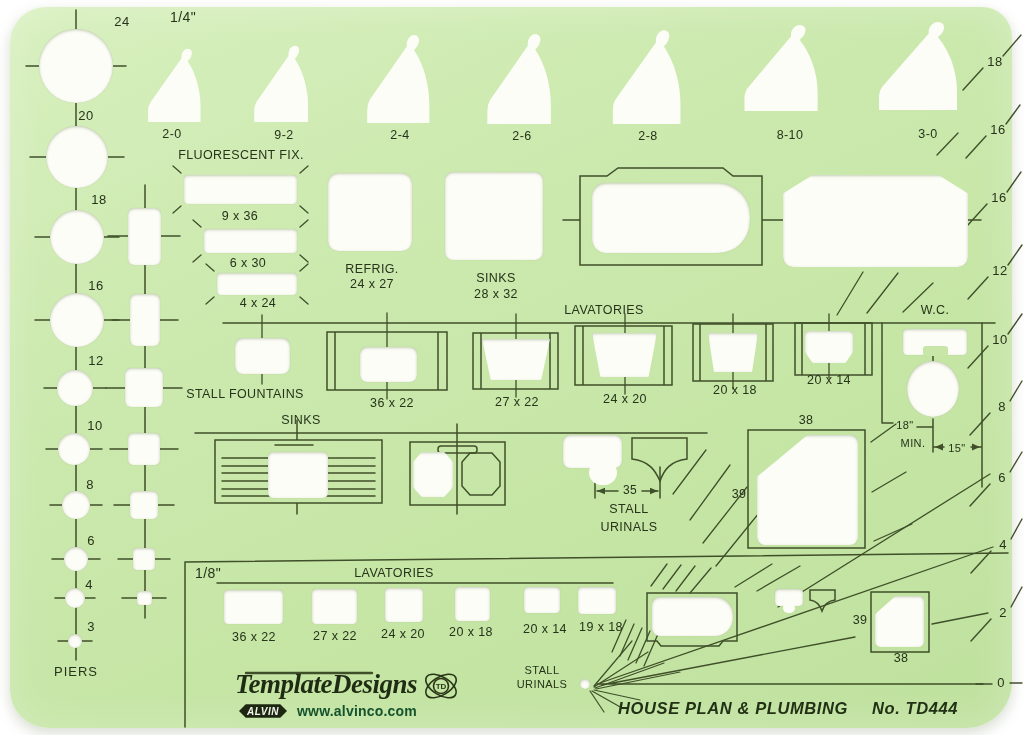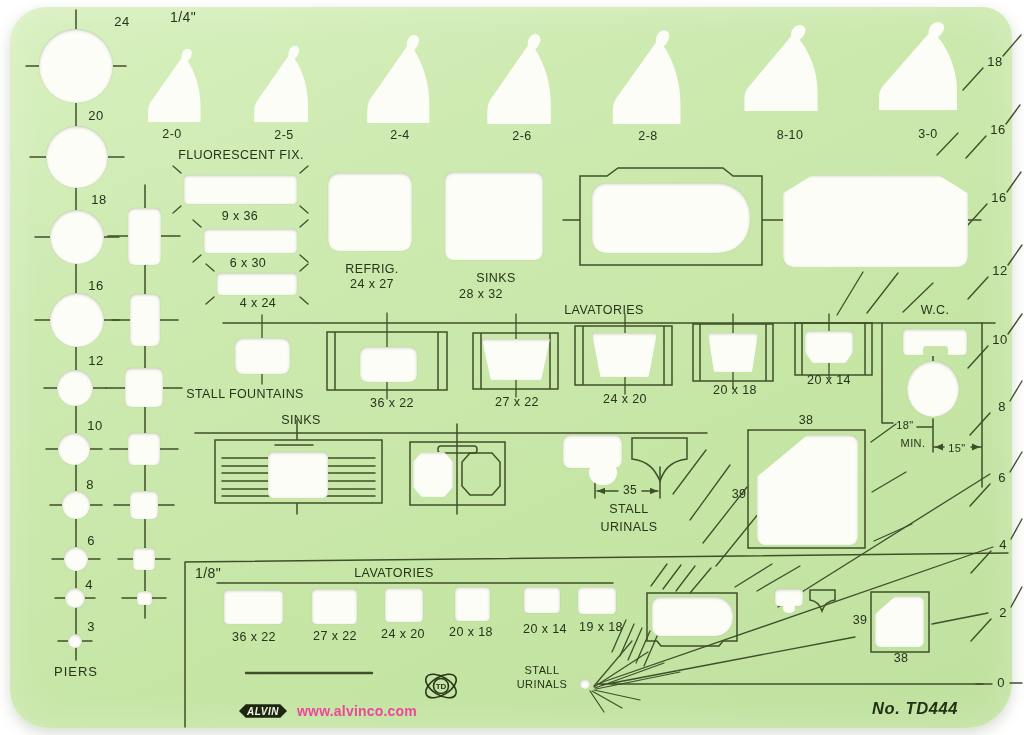--- a/index.html
+++ b/index.html
@@ -15,21 +15,21 @@
   .t{position:absolute;z-index:4;transform:translate(-50%,-50%);
      font-size:12.5px;line-height:1.1;color:#27331a;letter-spacing:.4px;white-space:nowrap;}
   .t11{font-size:11px}.t12{font-size:12px}.t13{font-size:13px}.t14{font-size:14px}
   .brand{font-family:"Liberation Serif",serif;font-style:italic;font-weight:bold;
          font-size:27px;letter-spacing:-.5px;color:#1f2b12;}
   .title-it{font-style:italic;font-weight:bold;font-size:16.5px;letter-spacing:.6px;color:#223016;}
   .alvin{position:absolute;z-index:4;transform:translate(-50%,-50%);width:48px;height:16px;
          background:#1c2610;clip-path:polygon(0 50%,14% 8%,86% 8%,100% 50%,86% 92%,14% 92%);
          display:flex;align-items:center;justify-content:center;}
   .alvin span{color:#f2f6ea;font-size:10px;font-weight:bold;font-style:italic;letter-spacing:.5px;}
-  .site{font-size:14px;font-weight:bold;color:#ec4899;letter-spacing:.2px;}
+  .site{font-size:14px;font-weight:bold;color:#14532d;letter-spacing:.2px;}
 </style>
 </head>
 <body>
 
 <div class="stage">
   <div class="plate"></div>
 
   <svg class="lines" width="1024" height="735" viewBox="0 0 1024 735">
     <defs>
       <path id="fin" d="M8,100 L8,86 Q8,79 11,74 L52,15 C51,6 58,0 63,3 C68,6 65,15 60,19 C70,34 77,56 77,79 L77,100 Z"></path>
@@ -138,33 +138,33 @@
 
   <div class="c" style="left:652px;top:597px;width:81px;height:39px;border-radius:8px 18px 18px 8px"></div>
   <div class="c" style="left:775px;top:589px;width:28px;height:17px;border-radius:4px"></div>
   <div class="c" style="left:783px;top:603px;width:12px;height:10px;border-radius:5px;box-shadow:none"></div>
   <div class="c" style="left:875px;top:596px;width:49px;height:51px;border-radius:5px;clip-path:polygon(0 36%,42% 0,100% 0,100% 100%,0 100%)"></div>
   <div class="c" style="left:580px;top:679px;width:10px;height:10px;border-radius:50%"></div>
 
   <span class="t t14" style="left:183px;top:18px">1/4"</span>
 
   <span class="t t13" style="left:122px;top:22px">24</span>
-  <span class="t t13" style="left:96px;top:116px">20</span>
+  <span class="t t13" style="left:86px;top:116px">20</span>
   <span class="t t13" style="left:99px;top:200px">18</span>
   <span class="t t13" style="left:96px;top:286px">16</span>
   <span class="t t13" style="left:96px;top:361px">12</span>
   <span class="t t13" style="left:95px;top:426px">10</span>
   <span class="t t13" style="left:90px;top:485px">8</span>
   <span class="t t13" style="left:91px;top:541px">6</span>
   <span class="t t13" style="left:89px;top:585px">4</span>
   <span class="t t13" style="left:91px;top:627px">3</span>
   <span class="t t13" style="left:76px;top:672px;letter-spacing:1px">PIERS</span>
 
   <span class="t" style="left:172px;top:135px">2-0</span>
-  <span class="t" style="left:284px;top:136px">2-5</span>
+  <span class="t" style="left:284px;top:136px">9-2</span>
   <span class="t" style="left:400px;top:136px">2-4</span>
   <span class="t" style="left:522px;top:137px">2-6</span>
   <span class="t" style="left:648px;top:137px">2-8</span>
   <span class="t" style="left:790px;top:136px">8-10</span>
   <span class="t" style="left:928px;top:135px">3-0</span>
 
   <span class="t t13" style="left:995px;top:62px">18</span>
   <span class="t t13" style="left:998px;top:130px">16</span>
   <span class="t t13" style="left:999px;top:198px">16</span>
   <span class="t t13" style="left:1000px;top:271px">12</span>
@@ -176,21 +176,21 @@
   <span class="t t13" style="left:1001px;top:683px">0</span>
 
   <span class="t" style="left:241px;top:156px">FLUORESCENT FIX.</span>
   <span class="t" style="left:240px;top:217px">9 x 36</span>
   <span class="t" style="left:248px;top:264px">6 x 30</span>
   <span class="t" style="left:258px;top:304px">4 x 24</span>
 
   <span class="t" style="left:372px;top:270px">REFRIG.</span>
   <span class="t" style="left:372px;top:285px">24 x 27</span>
   <span class="t" style="left:496px;top:279px">SINKS</span>
-  <span class="t" style="left:481px;top:295px">28 x 32</span>
+  <span class="t" style="left:496px;top:295px">28 x 32</span>
 
   <span class="t" style="left:604px;top:311px">LAVATORIES</span>
   <span class="t" style="left:245px;top:395px">STALL FOUNTAINS</span>
   <span class="t" style="left:392px;top:404px">36 x 22</span>
   <span class="t" style="left:517px;top:403px">27 x 22</span>
   <span class="t" style="left:625px;top:400px">24 x 20</span>
   <span class="t" style="left:735px;top:391px">20 x 18</span>
   <span class="t" style="left:829px;top:381px">20 x 14</span>
 
   <span class="t" style="left:935px;top:311px">W.C.</span>
@@ -213,29 +213,31 @@
   <span class="t" style="left:335px;top:637px">27 x 22</span>
   <span class="t" style="left:403px;top:635px">24 x 20</span>
   <span class="t" style="left:471px;top:633px">20 x 18</span>
   <span class="t" style="left:545px;top:630px">20 x 14</span>
   <span class="t" style="left:601px;top:628px">19 x 18</span>
   <span class="t t11" style="left:542px;top:670px">STALL</span>
   <span class="t t11" style="left:542px;top:684px">URINALS</span>
   <span class="t" style="left:860px;top:621px">39</span>
   <span class="t" style="left:901px;top:659px">38</span>
 
+  <span class="t brand" style="left:326px;top:685px">TemplateDesigns</span>
 
   <svg width="40" height="40" viewBox="0 0 40 40" style="position:absolute;z-index:4;left:421px;top:666px">
     <g stroke="#2a3616" stroke-width="1.6" fill="none">
       <ellipse cx="20" cy="20" rx="17" ry="9" transform="rotate(32 20 20)"></ellipse>
       <ellipse cx="20" cy="20" rx="17" ry="9" transform="rotate(-32 20 20)"></ellipse>
       <circle cx="20" cy="20" r="7.5"></circle>
     </g>
     <text x="20" y="23" text-anchor="middle" font-size="8" font-weight="bold" fill="#2a3616" font-family="Liberation Sans, sans-serif">TD</text>
   </svg>
 
   <div class="alvin" style="left:263px;top:711px">
     <span>ALVIN</span>
   </div>
   <span class="t site" style="left:357px;top:712px">www.alvinco.com</span>
 
+  <span class="t title-it" style="left:733px;top:708px">HOUSE PLAN &amp; PLUMBING</span>
   <span class="t title-it" style="left:915px;top:708px">No. TD444</span>
 </div>
 
 </body></html>

